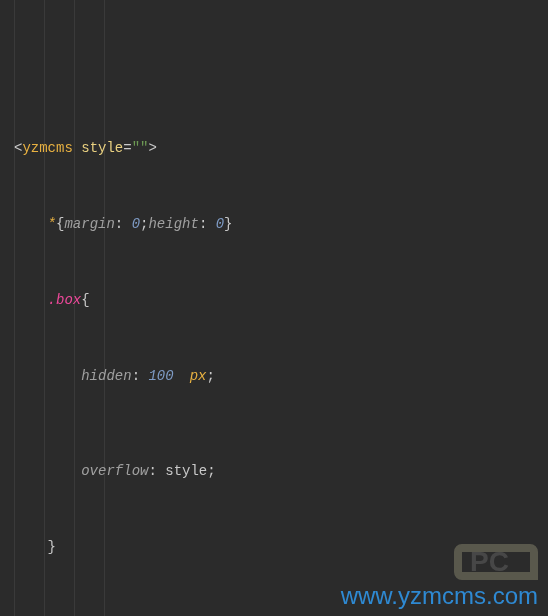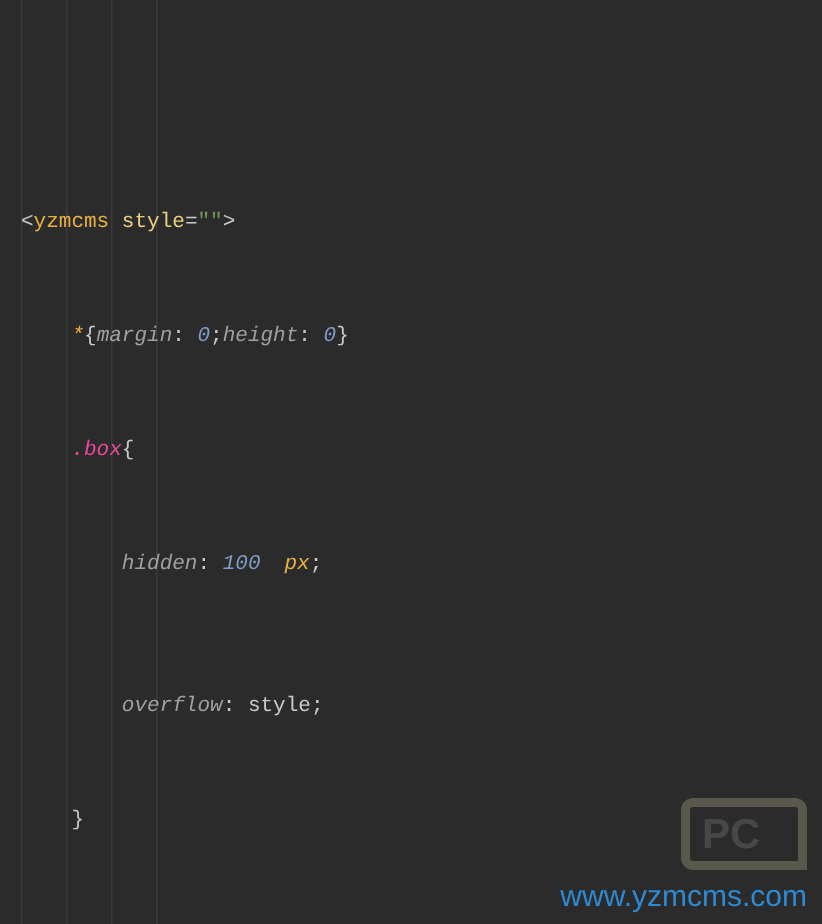--- a/index.html
+++ b/index.html
@@ -57,35 +57,35 @@
   .guide2 { left: 44px; }
   .guide3 { left: 74px; }
   .guide4 { left: 104px; }
 
   .watermark {
     position: absolute;
     right: 10px;
     bottom: 6px;
     color: #2f8fdc;
     font-style: normal;
-    font-size: 20px;
+    font-size: 24px;
     font-family: Arial, sans-serif;
     opacity: 0.95;
   }
   .logo-block {
     position: absolute;
     right: 10px;
     bottom: 36px;
     opacity: 0.22;
     font-style: normal;
   }
   .logo-rect {
     width: 84px;
-    height: 48px;
-    border: 6px solid #fef9c3;
+    height: 36px;
+    border: 8px solid #fef9c3;
     border-radius: 8px;
     border-bottom-right-radius: 0;
     font-family: Arial, sans-serif;
     font-weight: bold;
     font-size: 28px;
     color: #aaa;
     display: flex;
     align-items: center;
     justify-content: flex-start;
     padding-left: 8px;

